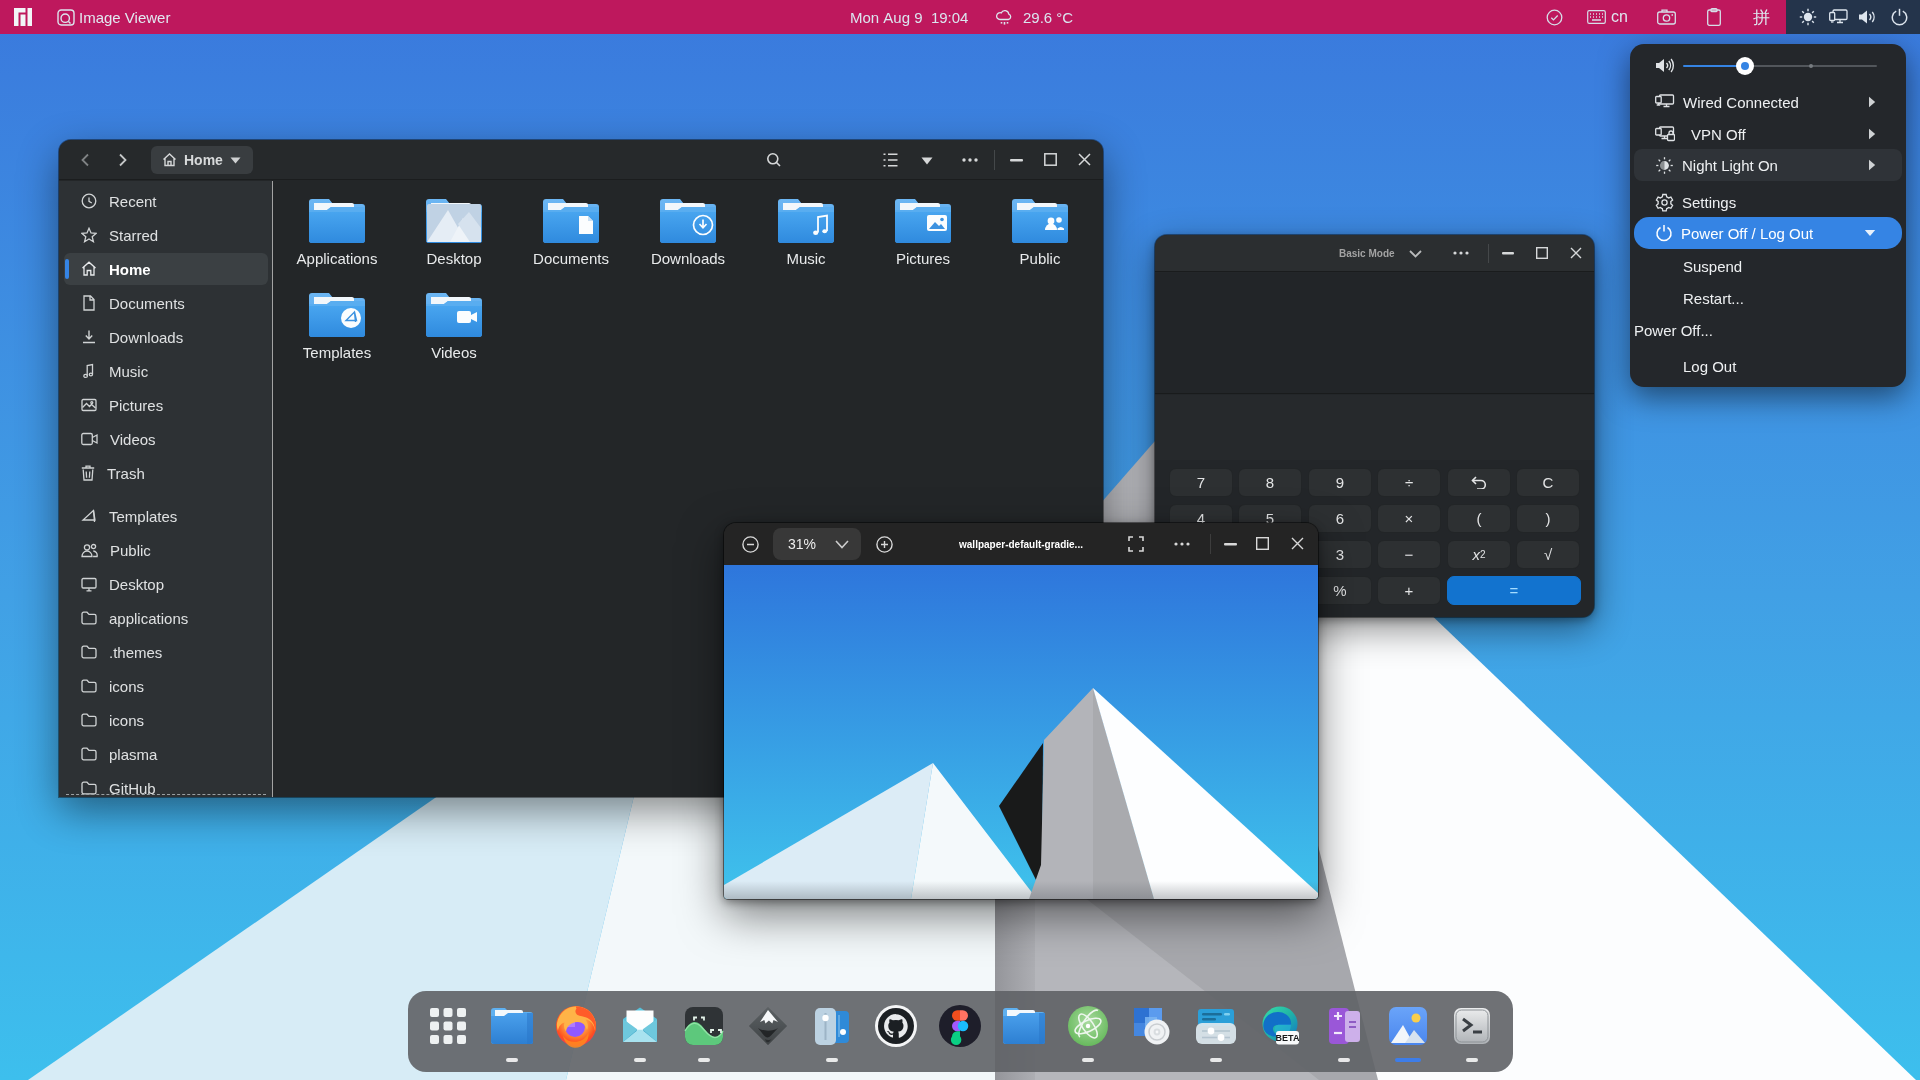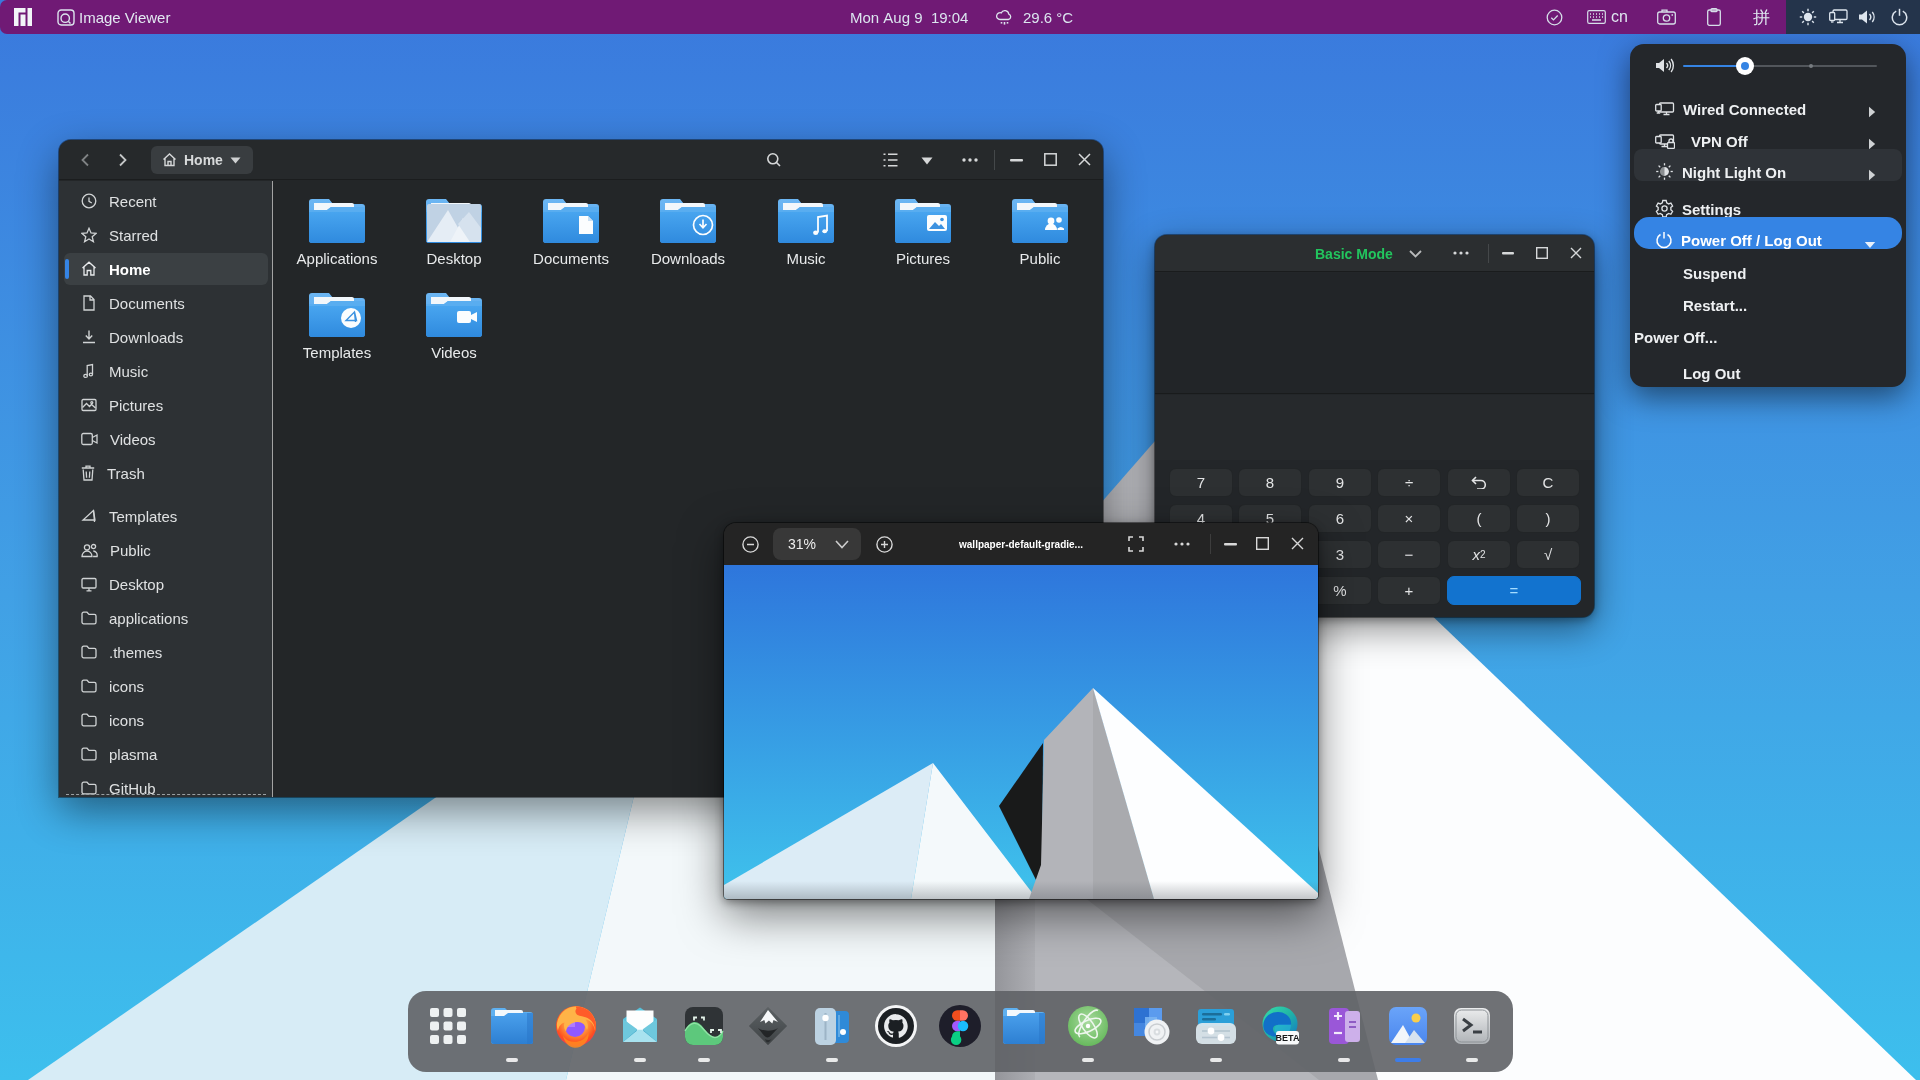--- a/index.html
+++ b/index.html
@@ -2,21 +2,21 @@
 <html><head>
 <meta charset="utf-8">
 <style>
 * { margin:0; padding:0; box-sizing:border-box; }
 html,body { width:1920px; height:1080px; overflow:hidden; background:#3a79dd; font-family:"Liberation Sans", sans-serif; }
 #stage { position:absolute; inset:0; width:1920px; height:1080px; }
 .abs { position:absolute; }
 
 #wall { position:absolute; left:0; top:0; z-index:0; }
 
-#topbar { position:absolute; left:0; top:0; width:1920px; height:34px; background:#701a75; z-index:60; color:#d9e3ee; font-size:15px;border-radius:7px; }
+#topbar { position:absolute; left:0; top:0; width:1920px; height:34px; background:#be185d; z-index:60; color:#d9e3ee; font-size:15px; }
 #tb-right-seg { position:absolute; right:0; top:0; width:134px; height:34px; background:#24344b; }
 
 .win { position:absolute; border-radius:12px; box-shadow:0 0 0 1px rgba(0,0,0,.4), 0 12px 36px rgba(0,0,0,.45), 0 3px 10px rgba(0,0,0,.35); }
 
 #fm { left:59px; top:140px; width:1044px; height:657px; z-index:10; border-radius:12px 12px 0 0; box-shadow:0 0 0 1px rgba(0,0,0,.4), 0 14px 40px rgba(0,0,0,.45); background:#232628; overflow:hidden; }
 #fm-head { position:absolute; left:0; top:0; width:100%; height:40px; background:#26292b; border-bottom:1px solid #1b1d1e; }
 #fm-side { position:absolute; left:0; top:41px; width:214px; height:616px; background:#2d3134; border-right:1px solid #a3a3a3; }
 #fm-side-dash { position:absolute; left:7px; bottom:2px; width:200px; border-top:1px dashed #9aa0a3; }
 .srow { position:absolute; left:5px; width:204px; height:32px; display:flex; align-items:center; color:#dfe1e2; font-size:15px; }
 .srow svg { margin-left:17px; margin-right:12px; flex:0 0 auto; }
@@ -34,21 +34,21 @@
 #calc-pad { position:absolute; left:0; top:225px; width:100%; height:157px; background:#232629; }
 .cbtn { position:absolute; width:64px; height:29px; background:#2d3032; border:1px solid #222527; border-radius:7px; color:#e3e4e5; font-size:15px; display:flex; align-items:center; justify-content:center; }
 .cbtn.blue { background:#1273cf; border-color:#1273cf; color:#a5dcff; }
 
 #viewer { left:724px; top:523px; width:594px; height:376px; z-index:30; background:#242424; border-radius:12px 12px 4px 4px; overflow:hidden; box-shadow:0 0 0 1px rgba(0,0,0,.45), 0 16px 44px rgba(0,0,0,.5), 0 3px 10px rgba(0,0,0,.4); }
 #viewer-head { position:absolute; left:0; top:0; width:100%; height:42px; background:#242424; }
 #viewer-img { position:absolute; left:0; top:42px; width:594px; height:334px; }
 #vpill { position:absolute; left:49px; top:5px; width:88px; height:32px; background:#383838; border-radius:8px; color:#eeeeee; font-size:14px; }
 
 #pmenu { left:1630px; top:44px; width:276px; height:343px; z-index:50; background:#24272b; border-radius:14px; box-shadow:0 10px 30px rgba(0,0,0,.5); color:#eef0f2; font-size:15px; }
-.mrow { position:absolute; left:4px; width:268px; height:32px; display:flex; align-items:flex-end;font-weight:bold; }
+.mrow { position:absolute; left:4px; width:268px; height:32px; display:flex; align-items:center; }
 .mrow.hl { background:#2f3338; border-radius:8px; }
 .mrow.blue { background:#3584e4; border-radius:15px; color:#ffffff; }
 .arr { position:absolute; right:26px; }
 
 #dock { position:absolute; left:408px; top:991px; width:1105px; height:81px; background:rgba(95,98,102,0.9); border-radius:18px; z-index:40; }
 .dicon { position:absolute; top:12px; width:46px; height:46px; }
 .ddash { position:absolute; top:67px; width:12px; height:4px; border-radius:2px; background:rgba(255,255,255,.85); }
 .ddash.active { width:26px; background:#3d7de9; }
 </style>
 </head>
@@ -291,21 +291,21 @@
         <rect x="33" y="19" width="14" height="12" rx="2" fill="#fbfdfe"></rect>
         <path d="M47 23 L53 20 V30 L47 27 Z" fill="#fbfdfe"></path>
       </svg>
       <div class="lbl">Videos</div>
     </div>
   </div>
 </div>
 
 <div id="calc" class="win">
   <div id="calc-head">
-    <div class="abs" style="left:160px;top:0;height:37px;display:flex;align-items:center;color:#22c55e;font-size:14px;font-weight:bold;">Basic Mode</div>
+    <div class="abs" style="left:184px;top:0;height:37px;display:flex;align-items:center;color:#a3a3a3;font-size:10px;font-weight:bold;">Basic Mode</div>
     <svg class="abs" style="left:254px;top:15px" width="13" height="8" viewBox="0 0 13 8" fill="none" stroke="#b8babb" stroke-width="1.8">
           <path d="M1 1 L6.5 6.5 L12 1"></path>
         </svg>
     <svg class="abs" style="left:298px;top:16px" width="16" height="4" viewBox="0 0 16 4" fill="#d6d8d9">
           <circle cx="2" cy="2" r="1.6"></circle>
           <circle cx="8" cy="2" r="1.6"></circle>
           <circle cx="14" cy="2" r="1.6"></circle>
         </svg>
     <div class="abs" style="left:333px;top:9px;width:1px;height:19px;background:#45484a;"></div>
     <svg class="abs" style="left:347px;top:17px" width="12" height="2.5" viewBox="0 0 12 2.5" fill="#d6d8d9">

